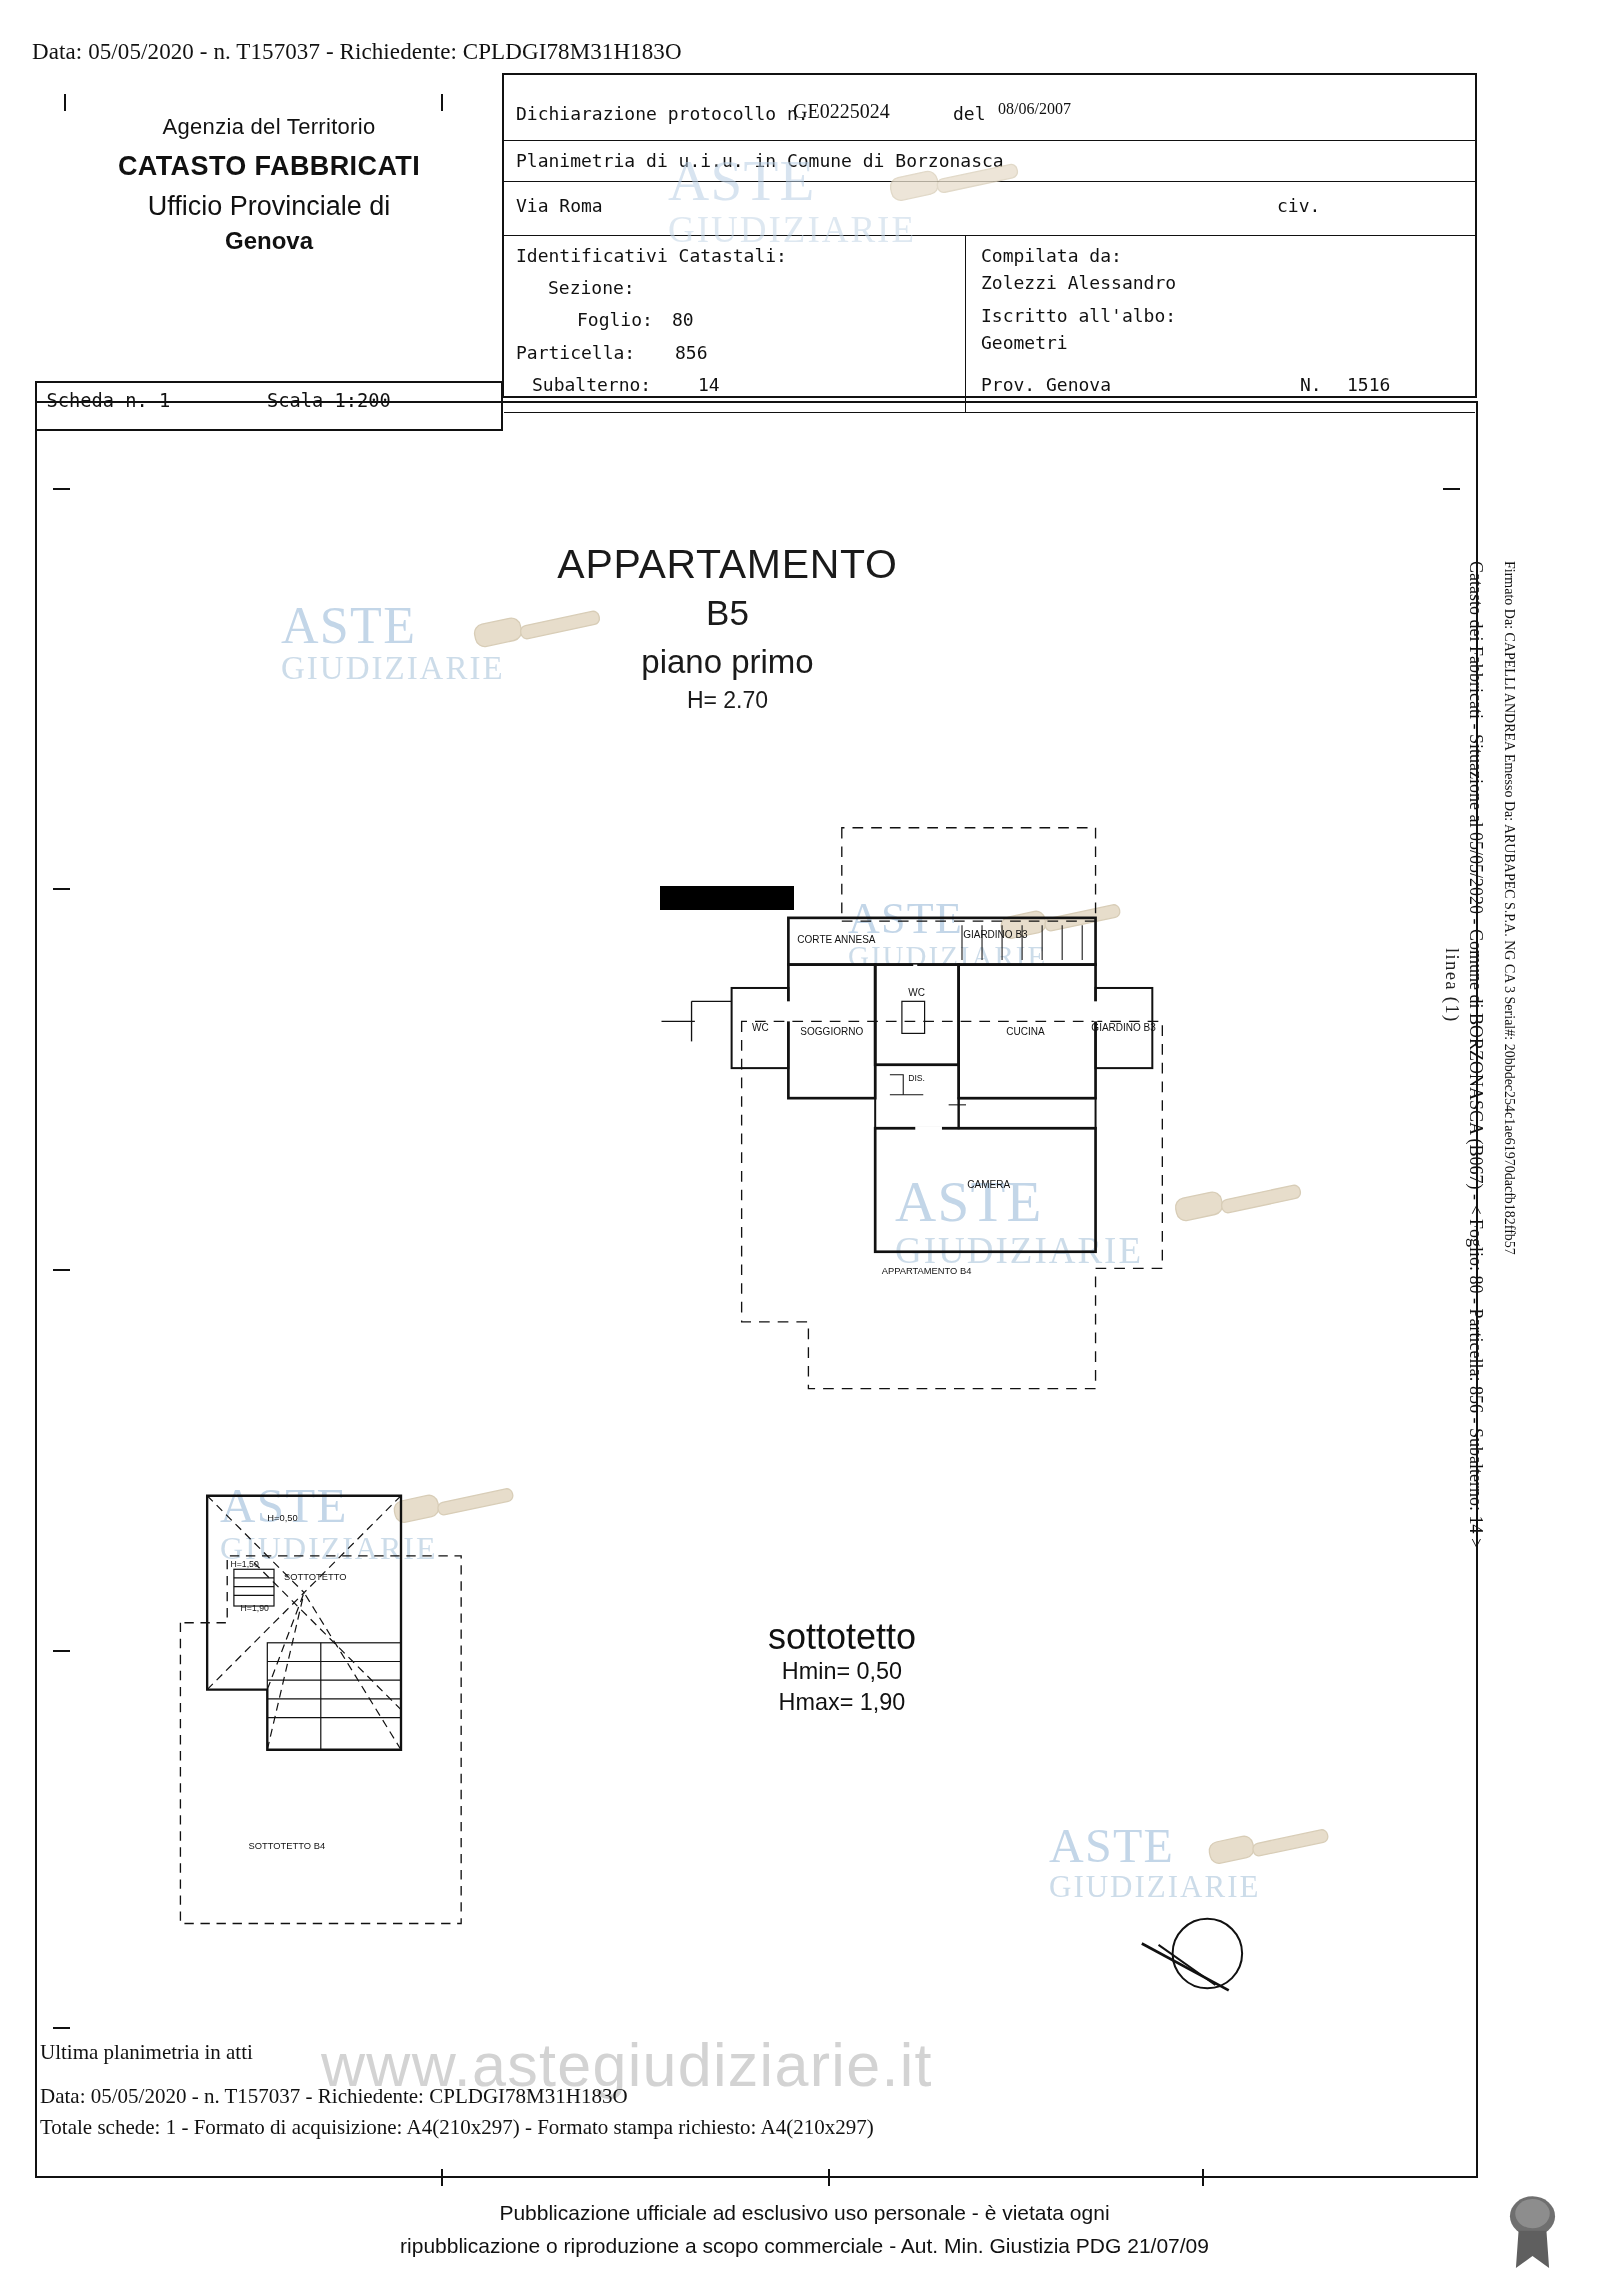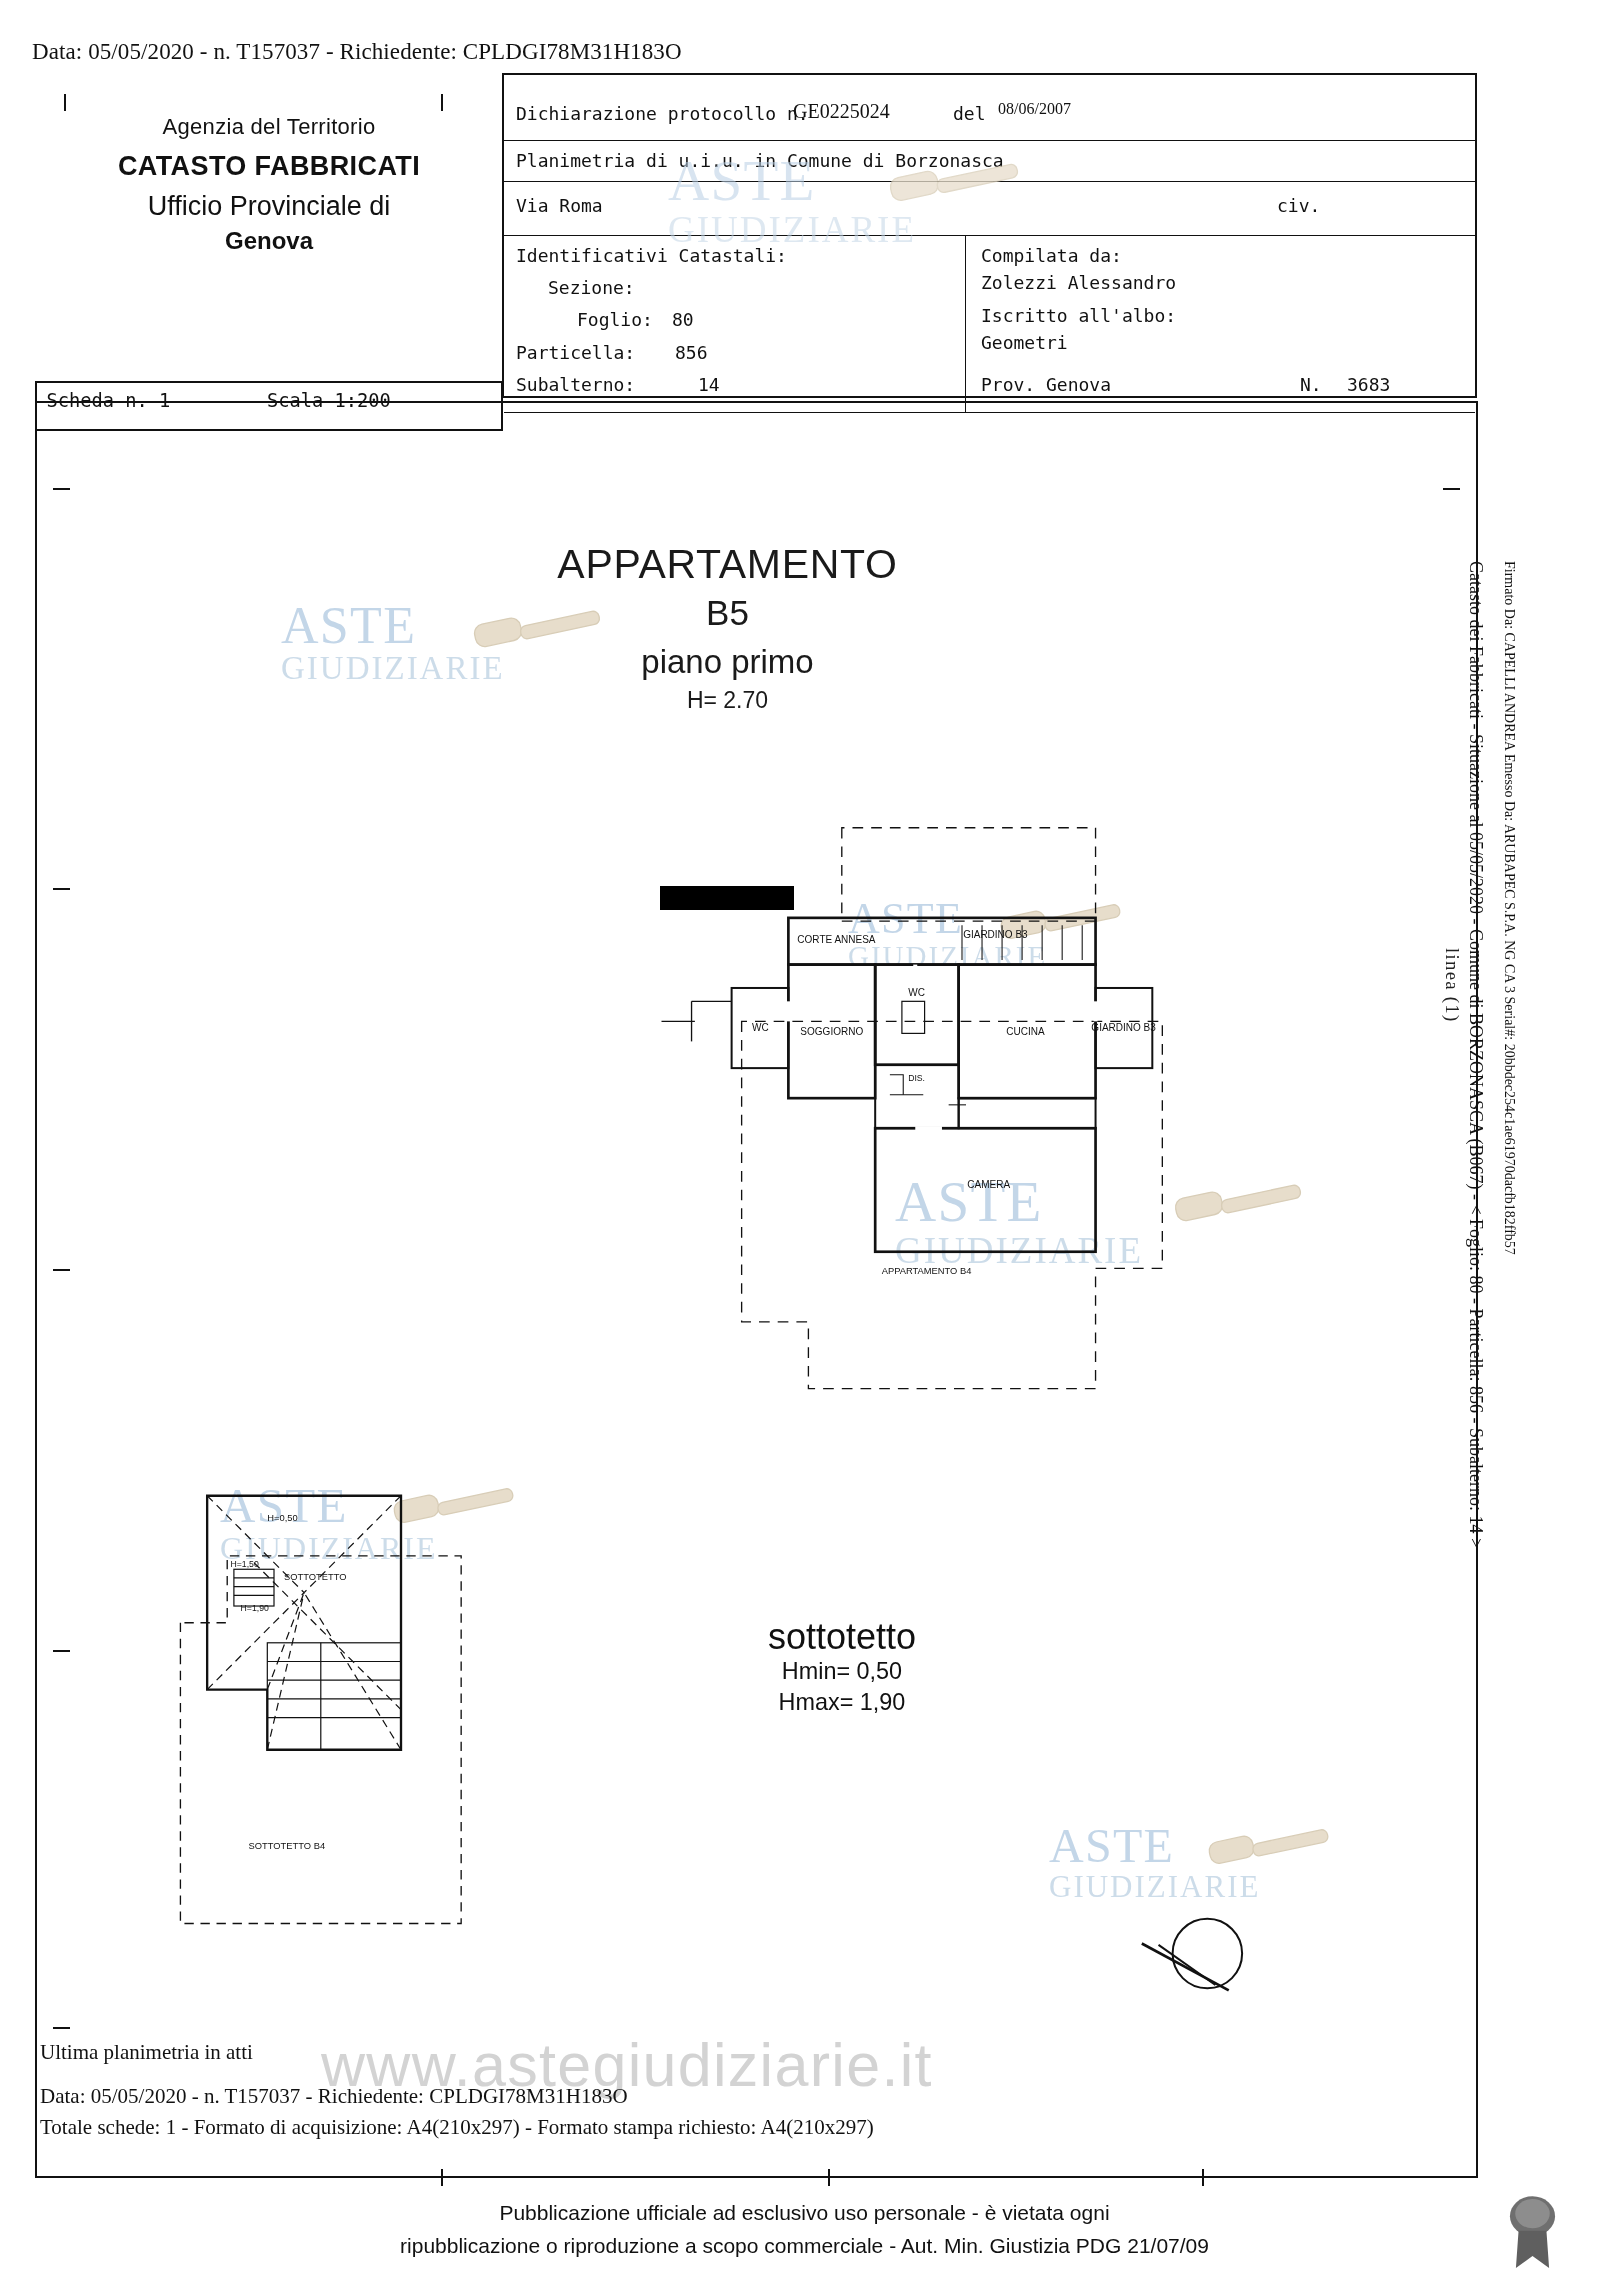--- a/index.html
+++ b/index.html
@@ -286,30 +286,30 @@
       <span class="t" style="left:773px; top:12px;">civ.</span>
     </div>
     <div class="row hdr-bottom">
       <div class="vline"></div>
       <span class="t" style="left:12px; top:9.4px;">Identificativi Catastali:</span>
       <span class="t" style="left:44px; top:41px;">Sezione:</span>
       <span class="t" style="left:73px; top:73px;">Foglio:</span>
       <span class="t" style="left:168px; top:73px;">80</span>
       <span class="t" style="left:12px; top:106px;">Particella:</span>
       <span class="t" style="left:171px; top:106px;">856</span>
-      <span class="t" style="left:12px; top:138px;">Subalterno:</span>
+      <span class="t" style="left:28px; top:138px;">Subalterno:</span>
       <span class="t" style="left:194px; top:138px;">14</span>
 
       <span class="t" style="left:477px; top:9.4px;">Compilata da:</span>
       <span class="t" style="left:477px; top:36px;">Zolezzi Alessandro</span>
       <span class="t" style="left:477px; top:69px;">Iscritto all'albo:</span>
       <span class="t" style="left:477px; top:96px;">Geometri</span>
       <span class="t" style="left:477px; top:138px;">Prov. Genova</span>
       <span class="t" style="left:796px; top:138px;">N.</span>
-      <span class="t" style="left:843px; top:138px;">3683</span>
+      <span class="t" style="left:843px; top:138px;">1516</span>
     </div>
   </div>
 
   <div class="scheda">
     <span class="a">Scheda n. 1</span>
     <span class="b">Scala 1:200</span>
   </div>
 
   <div class="sheet-border"></div>
 

